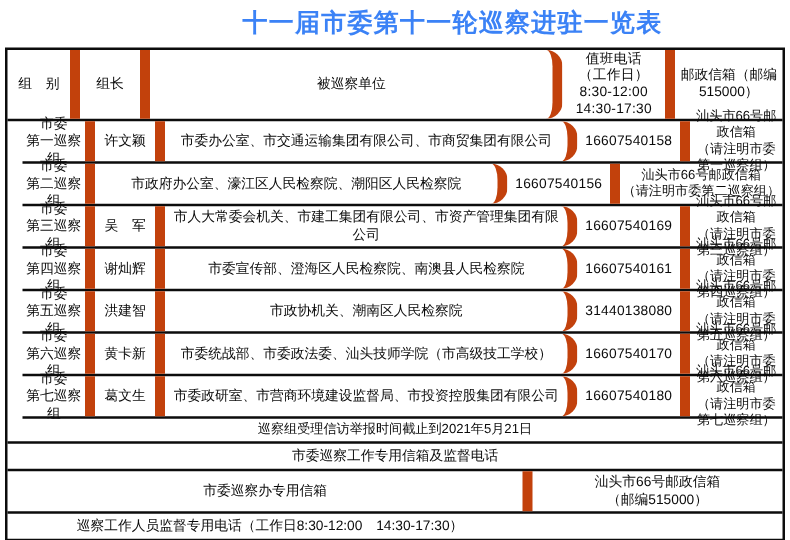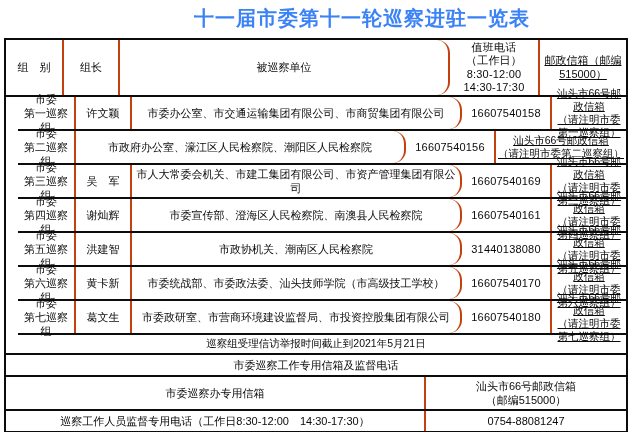--- a/index.html
+++ b/index.html
@@ -12,42 +12,42 @@
     position:absolute;top:5px;left:0;width:100%;text-align:center;
     font-size:20px;font-weight:bold;letter-spacing:1px;color:#3b82f6;margin-left:46px;
   }
   .tbl{
     position:absolute;left:4px;top:38px;width:624px;box-sizing:border-box;
     border:2px solid #0c0c0c;background:#fff;
   }
   .r{display:flex;border-bottom:2px solid #0c0c0c;}
   .r:last-child{border-bottom:none;}
   .c{
-    box-sizing:border-box;border-right:2px solid #c2410c;
+    box-sizing:border-box;border-right:8px solid #c2410c;
     display:flex;flex-direction:column;align-items:center;justify-content:center;
     text-align:center;padding:1px 2px;font-size:11px;line-height:1.3;flex:0 0 auto;
   }
   .c:last-child{border-right:none;}
   
   .c-group{width:58px;}
   .c-leader{width:56px;}
   .c-units{width:330px;border-radius:13px;}
   .c-phone{width:90px;}
   .c-mail{flex:1 1 auto;width:auto;}
   
   .r-head{height:55px;}
   .r-data{height:32px;margin-left:12px;}
   .r-f1{height:18px;}
   .r-f2{height:20px;}
   .r-f3{height:32px;}
   .r-f4{height:20px;}
   .r-head .c{font-size:11px;}
   .head-phone{font-size:10.5px;line-height:1.22;}
   .c-units{font-size:11px;}
-  .c-mail{font-size:10.5px;line-height:1.25;text-decoration:underline;}
+  .c-mail{font-size:10.5px;line-height:1.25;}
   .c-phone{font-size:11px;letter-spacing:0.2px;}
   .full{width:100%;flex:1 1 auto;}
   .c-f-left{width:420px;}
   .c-f-right{flex:1 1 auto;}
   .line{display:block;}
 </style>
 </head>
 <body>
 
 <div class="page-title">十一届市委第十一轮巡察进驻一览表</div>
@@ -175,16 +175,15 @@
   <div class="r r-f3">
     <div class="c c-f-left">市委巡察办专用信箱</div>
     <div class="c c-f-right">
       <span class="line">汕头市66号邮政信箱</span>
       <span class="line">（邮编515000）</span>
     </div>
   </div>
 
   <div class="r r-f4">
     <div class="c c-f-left">巡察工作人员监督专用电话（工作日8:30-12:00　14:30-17:30）</div>
-    <div class="c c-f-right" style="font-size:11px;">0754-88081247</div>
   </div>
 
 </div>
 
 </body></html>

